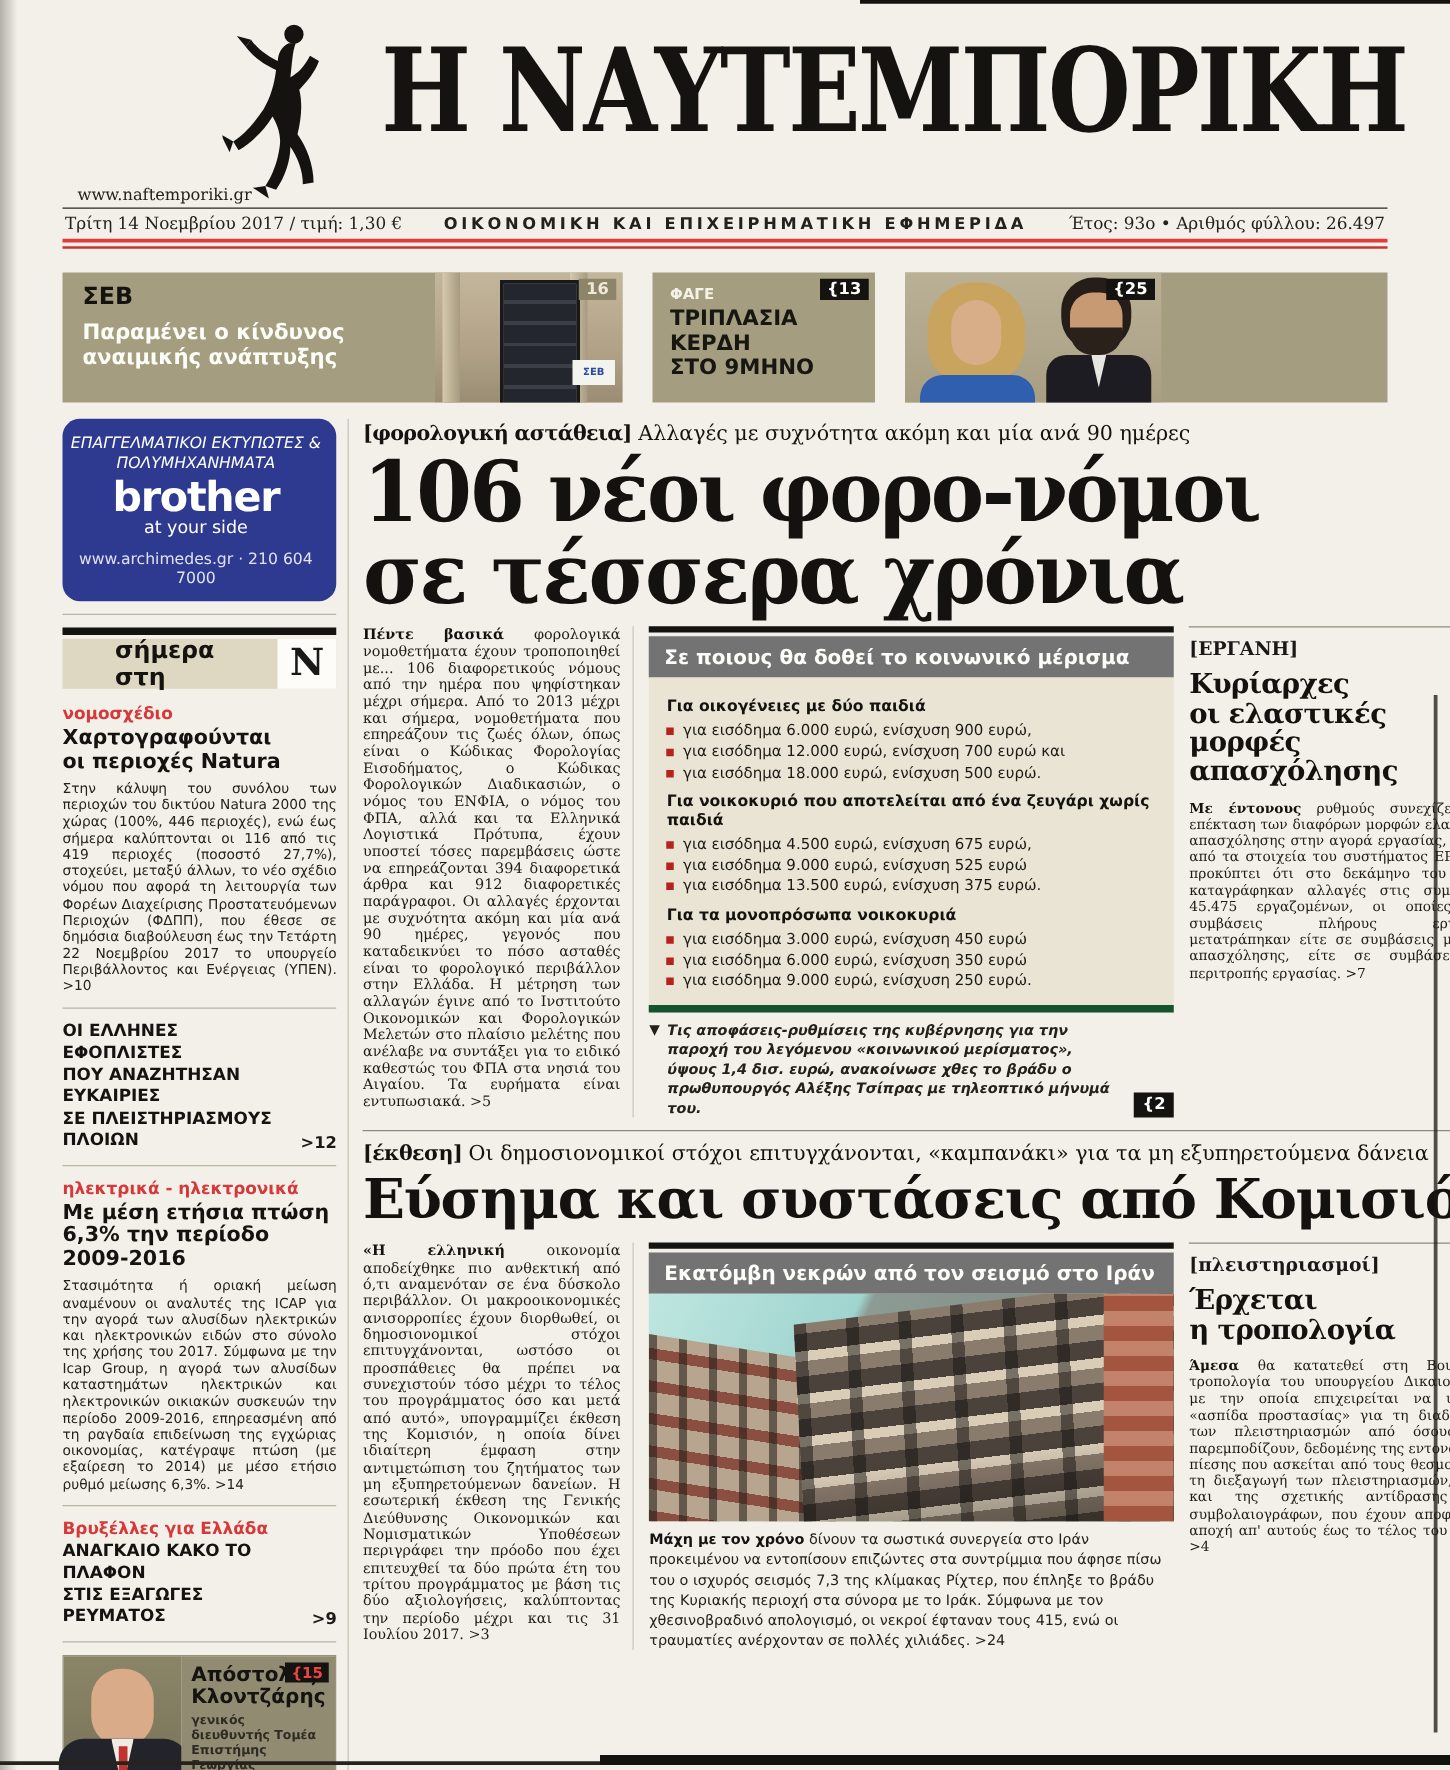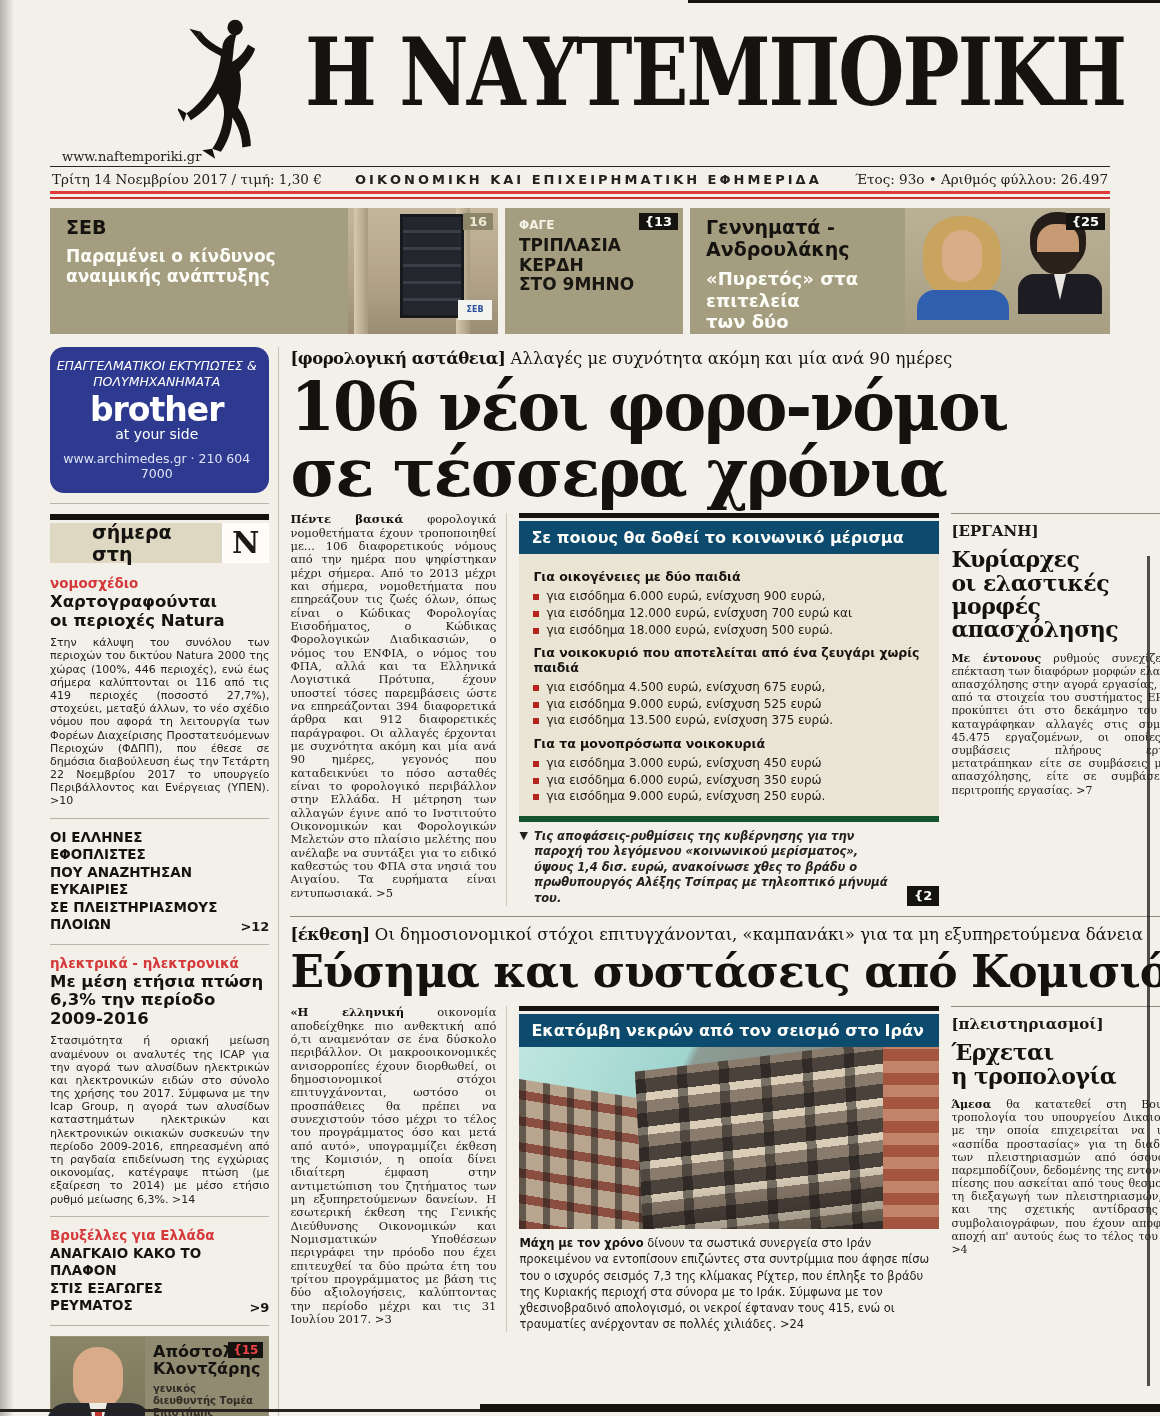--- a/index.html
+++ b/index.html
@@ -19,21 +19,21 @@
   .site-url{position:absolute;left:12px;bottom:2px;font-family:"DejaVu Serif",serif;font-size:13px;color:#23211d;}
   .mast-title{position:absolute;left:255px;right:0;top:26px;text-align:center;
       font-family:"DejaVu Serif",serif;font-weight:bold;font-size:76px;letter-spacing:-2px;
       transform:scaleY(1.22);transform-origin:center 70%;color:#15130f;white-space:nowrap;}
   .info-row{display:flex;justify-content:space-between;align-items:center;border-top:1px solid #2a2722;
       padding:4px 2px 3px 2px;font-family:"DejaVu Serif",serif;font-size:13.5px;color:#23211d;}
   .info-center{font-family:"DejaVu Sans",sans-serif;font-weight:bold;font-size:13px;letter-spacing:3px;}
   .red-rule{height:3px;border-top:3px solid #e23b3c;border-bottom:2px solid #c8332f;margin-top:1px;}
 
   
-  .teasers{display:flex;gap:7px;margin-top:9px;height:126px;}
+  .teasers{display:flex;gap:24px;margin-top:19px;height:104px;}
   .teaser{background:#a59d7f;position:relative;overflow:hidden;}
   .t1{width:448px;display:flex;}
   .t1-text{padding:8px 0 0 16px;flex:1;}
   .t1-kicker{font-weight:bold;font-size:19px;color:#15130f;}
   .t1-title{font-weight:bold;font-size:17px;line-height:1.2;color:#fdfdf8;margin-top:8px;white-space:pre-line;}
   .t1-photo{width:150px;position:relative;background:
       linear-gradient(180deg,#c4b69c 0%,#b1a287 60%,#9a8d74 100%);}
   .t1-door{position:absolute;left:52px;top:6px;width:58px;height:98px;background:
       repeating-linear-gradient(0deg,#23262c 0 14px,#3a3e46 14px 17px);border:3px solid #17191d;}
   .t1-col{position:absolute;top:0;bottom:0;width:14px;background:linear-gradient(90deg,#d6c9ad,#a69a80);}
@@ -106,21 +106,21 @@
   .col-b{width:420px;}
   .col-c{flex:1;border-top:1px solid #8f8a7c;padding-top:8px;}
   .body-serif{font-family:"DejaVu Serif",serif;font-size:11.5px;line-height:1.16;text-align:justify;color:#1d1b17;}
   .c-kicker{font-family:"DejaVu Serif",serif;font-weight:bold;font-size:15px;margin-bottom:8px;}
   .c-title{font-family:"DejaVu Serif",serif;font-weight:bold;font-size:22px;line-height:1.06;
       letter-spacing:-0.5px;white-space:pre-line;margin-bottom:10px;color:#14120e;}
   .c-body{font-family:"DejaVu Serif",serif;font-size:11px;line-height:1.2;text-align:justify;color:#1d1b17;}
 
   
   .boxtop{height:5px;background:#15130f;}
-  .box-header{background:#0c4a6e;color:#fdfdfa;font-weight:bold;font-size:16px;padding:7px 12px;margin-top:3px;}
+  .box-header{background:#737373;color:#fdfdfa;font-weight:bold;font-size:16px;padding:7px 12px;margin-top:3px;}
   .box-body{background:#e9e4d4;padding:8px 14px 10px 14px;border-bottom:6px solid #14532d;}
   .group-title{font-weight:bold;font-size:12.5px;color:#15130f;margin:7px 0 5px 0;}
   .blist{list-style:none;margin:0;padding:0;}
   .blist li{font-size:12px;line-height:1.3;color:#1c1a15;padding-left:13px;position:relative;margin-bottom:1px;}
   .blist li::before{content:"";position:absolute;left:0;top:5px;width:6px;height:6px;background:#b5231f;}
   .box-note{display:flex;gap:6px;margin-top:7px;font-style:italic;font-weight:bold;font-size:11.5px;
       line-height:1.35;color:#23211c;}
   .note-marker{font-style:normal;font-size:11px;}
   .note-badge{background:#15130f;color:#fff;font-weight:bold;font-size:13px;padding:1px 7px;
       align-self:flex-end;font-style:normal;height:18px;line-height:18px;}
@@ -190,25 +190,20 @@
         </div>
       </div>
       <div class="teaser t2">
         <div class="t2-kicker">ΦΑΓΕ</div>
         <div class="t2-title">ΤΡΙΠΛΑΣΙΑ
 ΚΕΡΔΗ
 ΣΤΟ 9ΜΗΝΟ</div>
         <div class="badge">{13</div>
       </div>
       <div class="teaser t3">
-        <div class="t3-text">
-          <div class="t3-kicker">Γεννηματά - Ανδρουλάκης</div>
-          <div class="t3-title">«Πυρετός» στα επιτελεία
-των δύο μονομάχων</div>
-        </div>
         <div class="t3-photo">
           <div class="head-w">
               <div class="hair-w"></div>
               <div class="face-w"></div>
               <div class="body-w"></div>
             </div>
           <div class="head-m">
               <div class="body-m"></div>
               <div class="hair-m"></div>
               <div class="shirt-m"></div>

